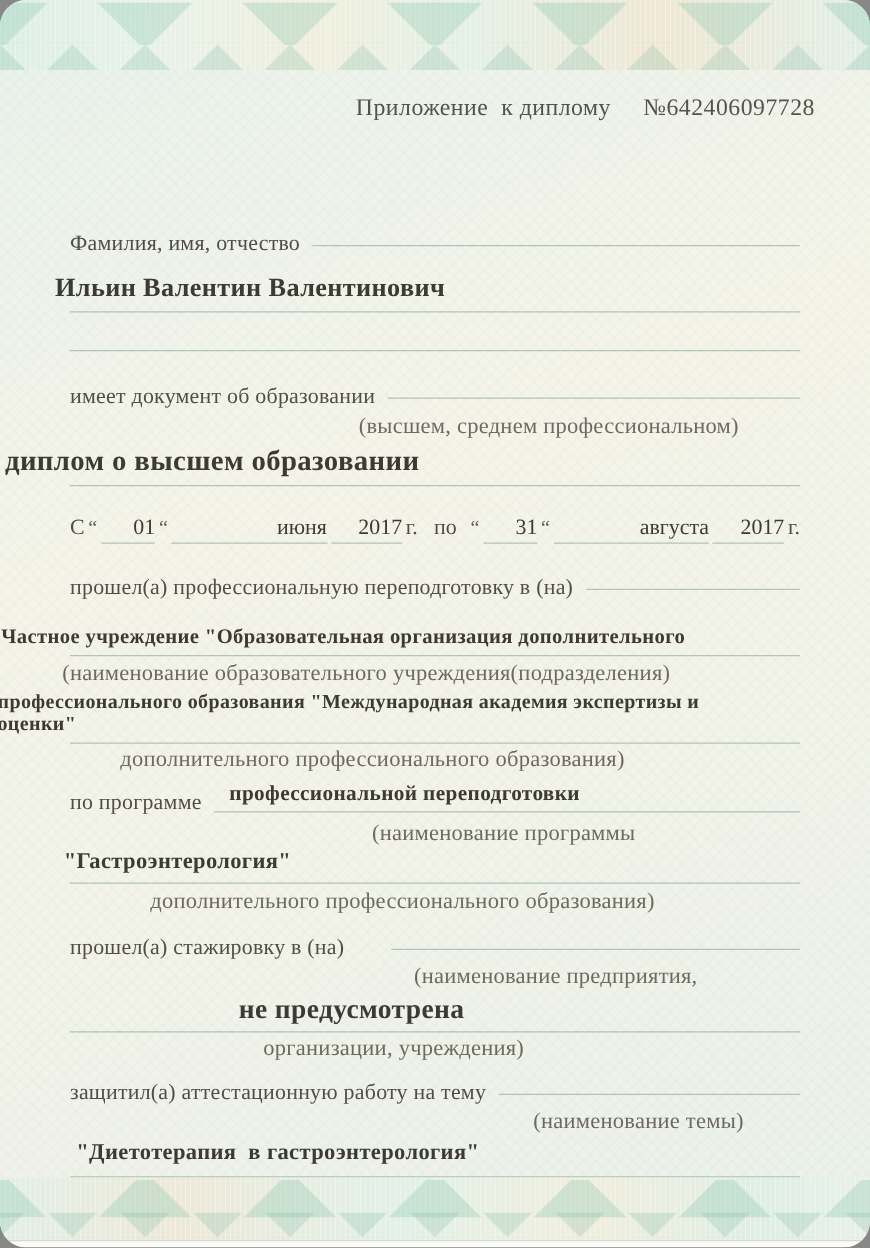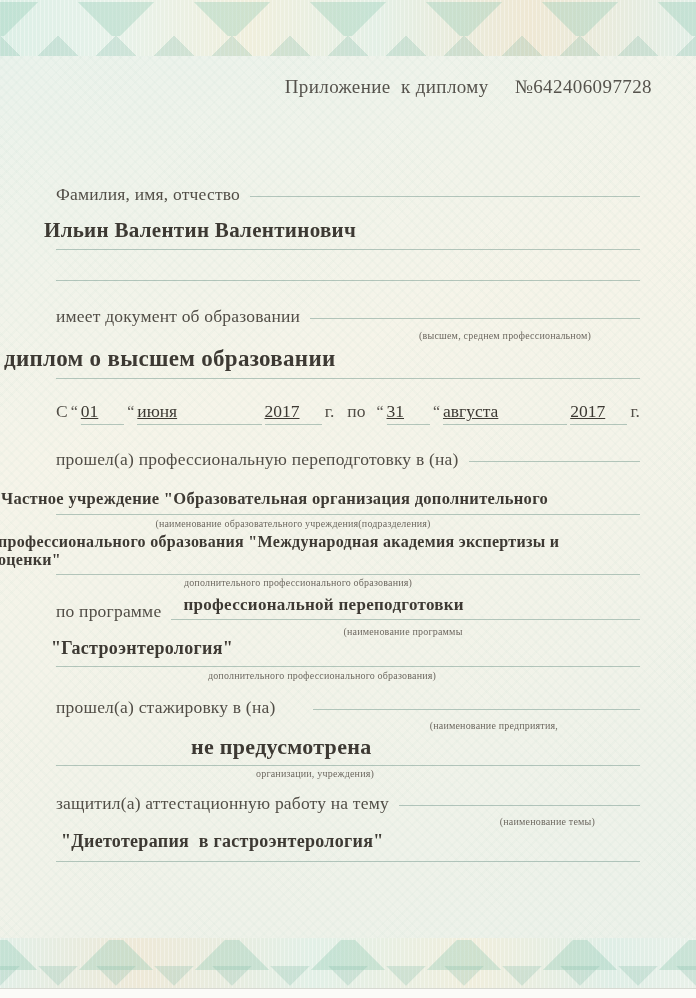--- a/index.html
+++ b/index.html
@@ -14,20 +14,21 @@
   html,body{margin:0;padding:0;background:#888;}
   .page{
     width:696px;height:998px;margin:0 auto;position:relative;overflow:hidden;
     display:flex;flex-direction:column;
     font-family:"Liberation Serif","DejaVu Serif",serif;
     color:var(--ink);
     background-image:
       repeating-linear-gradient(45deg, rgba(140,195,175,0.045) 0 2px, transparent 2px 7px),
       repeating-linear-gradient(-45deg, rgba(140,195,175,0.045) 0 2px, transparent 2px 7px),
       linear-gradient(160deg,#e9f2ec 0%,#f6f4e9 38%,#f3f3e9 62%,#ebf1ea 100%);
+    border-radius: 21px;
   }
   .gborder{flex:0 0 auto;}
   .gborder.top{
     height:56px;
     background-image:
       linear-gradient(135deg, var(--teal) 25%, transparent 26%),
       linear-gradient(225deg, var(--teal) 25%, transparent 26%),
       linear-gradient(45deg,  var(--teal2) 25%, transparent 26%),
       linear-gradient(-45deg, var(--teal2) 25%, transparent 26%),
       repeating-linear-gradient(90deg, rgba(255,255,255,0.35) 0 1px, transparent 1px 4px),
@@ -54,25 +55,25 @@
     display:flex;justify-content:flex-end;align-items:baseline;
     padding:20px 44px 0 0;gap:26px;font-size:19px;color:#55524c;letter-spacing:0.4px;
   }
   .body{flex:1 1 auto;padding:0 56px;display:flex;flex-direction:column;}
   .row{display:flex;align-items:baseline;}
   .label{font-size:17.5px;color:var(--label);letter-spacing:0.2px;white-space:nowrap;}
   .fill{flex:1;border-bottom:1px solid var(--line);margin-left:10px;transform:translateY(-3px);}
   .ruled{border-bottom:1px solid var(--line);text-align:left;}
   .value{font-weight:bold;color:var(--ink-strong);letter-spacing:0.3px;}
   .rel{position:relative;display:inline-block;}
-  .caption{font-size:10px;color:var(--cap);letter-spacing:0.2px;}
+  .caption{font-size:18px;color:var(--cap);letter-spacing:0.2px;}
   .pre{white-space:pre;}
   
   .daterow{display:flex;align-items:baseline;gap:3px;font-size:17.5px;margin-top:22px;color:var(--label);}
-  .daterow .cell{border-bottom:1px solid var(--line);text-align:left;color:var(--ink-strong);padding-bottom:2px;text-decoration:underline;}
+  .daterow .cell{border-bottom:1px solid var(--line);text-align:right;color:var(--ink-strong);padding-bottom:2px;}
   .daterow .day{width:44px;}
   .daterow .month{width:126px;}
   .daterow .year{width:58px;}
   .daterow .q{color:#5b5751;font-size:16px;}
   .daterow .w{white-space:nowrap;}
 </style>
 </head>
 <body>
 
 <div class="page">

